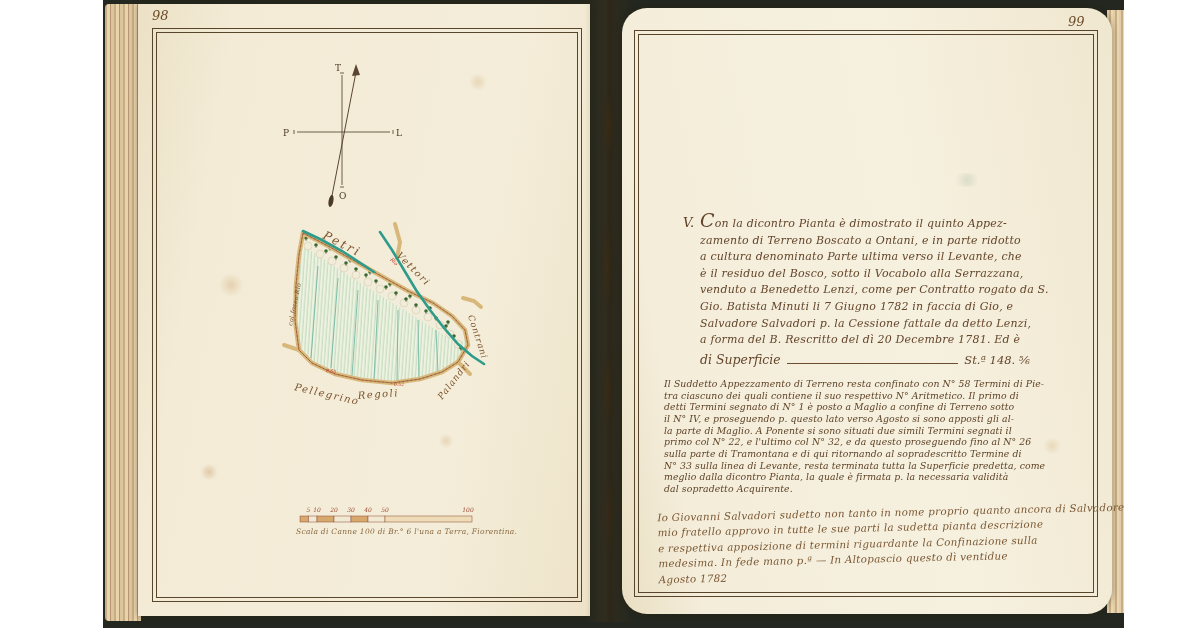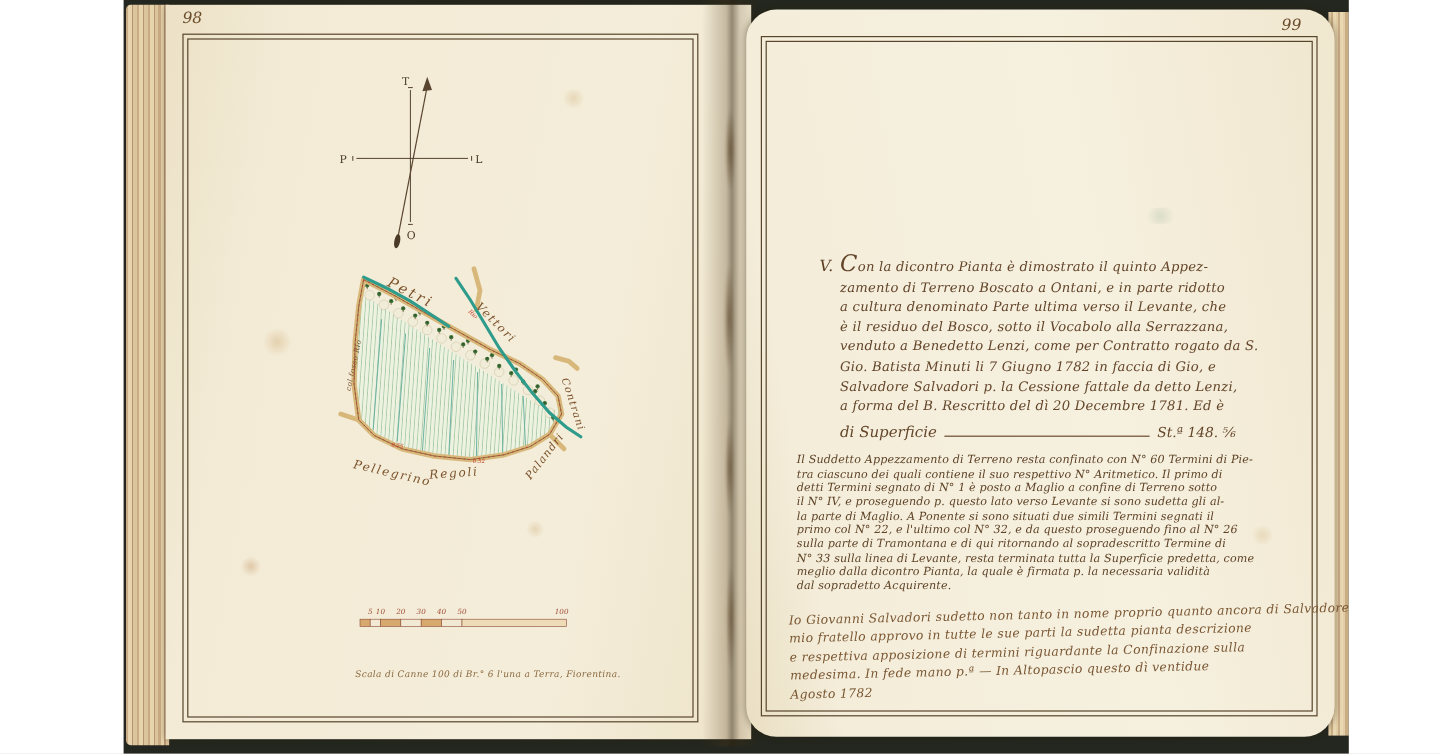--- a/index.html
+++ b/index.html
@@ -9,21 +9,21 @@
 
   
   .stack-left{position:absolute;left:2px;top:4px;width:36px;height:617px;border-radius:4px 0 0 4px;
     background:repeating-linear-gradient(90deg,#c9ac83 0 2px,#e7d3ac 2px 5px,#b59672 5px 6px,#dcc49c 6px 9px);}
   .stack-right{position:absolute;left:1004px;top:10px;width:17px;height:603px;
     background:repeating-linear-gradient(90deg,#e2cda6 0 2px,#c9ad85 2px 4px,#ead8b2 4px 6px);}
 
   
   .page{position:absolute;box-shadow:0 0 6px rgba(40,30,10,.45);}
   .page-left{left:35px;top:4px;width:452px;height:612px;
-    background:linear-gradient(100deg,#ece1c6 0%,#f3ebd6 18%,#f4edd9 70%,#eee3c9 100%);padding-left:36px;}
+    background:linear-gradient(100deg,#ece1c6 0%,#f3ebd6 18%,#f4edd9 70%,#eee3c9 100%);}
   .page-right{left:519px;top:8px;width:490px;height:606px;
     background:linear-gradient(80deg,#eadfc3 0%,#f4edda 14%,#f6f0df 60%,#f0e7cf 100%);border-radius:25px;}
   .gutter{position:absolute;left:482px;top:0;width:48px;height:622px;
     background:linear-gradient(90deg,rgba(70,50,25,0) 0%,rgba(80,58,28,.28) 42%,rgba(52,38,18,.5) 52%,rgba(80,58,28,.18) 66%,rgba(70,50,25,0) 100%);}
   .stain{position:absolute;border-radius:50%;filter:blur(1px);}
 
   
   .frame{position:absolute;border:1px solid #57452c;}
   .frame .inner{position:absolute;left:3px;top:3px;right:3px;bottom:3px;border:1px solid #57452c;}
 
@@ -195,21 +195,21 @@
         <g font-size="6" font-style="italic" fill="#9c4a36" text-anchor="middle">
           <text x="10.5" y="9">5</text>
           <text x="19" y="9">10</text>
           <text x="36" y="9">20</text>
           <text x="53" y="9">30</text>
           <text x="70" y="9">40</text>
           <text x="87" y="9">50</text>
           <text x="170" y="9">100</text>
         </g>
       </svg>
-      <div class="caption" style="left:158px;top:553px;">Scala di Canne 100 di Br.° 6 l'una a Terra, Fiorentina.</div>
+      <div class="caption" style="left:158px;top:523px;">Scala di Canne 100 di Br.° 6 l'una a Terra, Fiorentina.</div>
     </div>
 
     <div class="gutter"></div>
     <div class="stain" style="left:501px;top:90px;width:9px;height:70px;background:radial-gradient(ellipse,rgba(70,45,15,.55),rgba(70,45,15,0) 70%);"></div>
     <div class="stain" style="left:500px;top:220px;width:9px;height:90px;background:radial-gradient(ellipse,rgba(70,45,15,.5),rgba(70,45,15,0) 70%);"></div>
     <div class="stain" style="left:501px;top:350px;width:8px;height:80px;background:radial-gradient(ellipse,rgba(70,45,15,.5),rgba(70,45,15,0) 70%);"></div>
     <div class="stain" style="left:502px;top:470px;width:8px;height:90px;background:radial-gradient(ellipse,rgba(70,45,15,.45),rgba(70,45,15,0) 70%);"></div>
 
     <div class="page page-right">
       <div class="frame" style="left:12px;top:22px;width:462px;height:565px;">
@@ -233,24 +233,24 @@
         <div class="ln">a forma del B. Rescritto del dì 20 Decembre 1781. Ed è</div>
       </div>
 
       <div class="arealine" style="position:absolute;left:78px;top:344px;width:330px;">
         <span>di Superficie</span>
         <span class="fill"></span>
         <span class="val">St.ª 148. ⅚</span>
       </div>
 
       <div class="ms bnote" style="left:42px;top:370px;width:370px;">
-        <div class="ln">Il Suddetto Appezzamento di Terreno resta confinato con N° 60 Termini di Pie-</div>
+        <div class="ln">Il Suddetto Appezzamento di Terreno resta confinato con N° 58 Termini di Pie-</div>
         <div class="ln">tra ciascuno dei quali contiene il suo respettivo N° Aritmetico. Il primo di</div>
         <div class="ln">detti Termini segnato di N° 1 è posto a Maglio a confine di Terreno sotto</div>
-        <div class="ln">il N° IV, e proseguendo p. questo lato verso Levante si sono sudetta gli al-</div>
+        <div class="ln">il N° IV, e proseguendo p. questo lato verso Agosto si sono apposti gli al-</div>
         <div class="ln">la parte di Maglio. A Ponente si sono situati due simili Termini segnati il</div>
         <div class="ln">primo col N° 22, e l'ultimo col N° 32, e da questo proseguendo fino al N° 26</div>
         <div class="ln">sulla parte di Tramontana e di qui ritornando al sopradescritto Termine di</div>
         <div class="ln">N° 33 sulla linea di Levante, resta terminata tutta la Superficie predetta, come</div>
         <div class="ln">meglio dalla dicontro Pianta, la quale è firmata p. la necessaria validità</div>
         <div class="ln">dal sopradetto Acquirente.</div>
       </div>
 
       <div class="ms anote" style="left:36px;top:498px;width:380px;">
         <div class="ln">Io Giovanni Salvadori sudetto non tanto in nome proprio quanto ancora di Salvadore</div>

